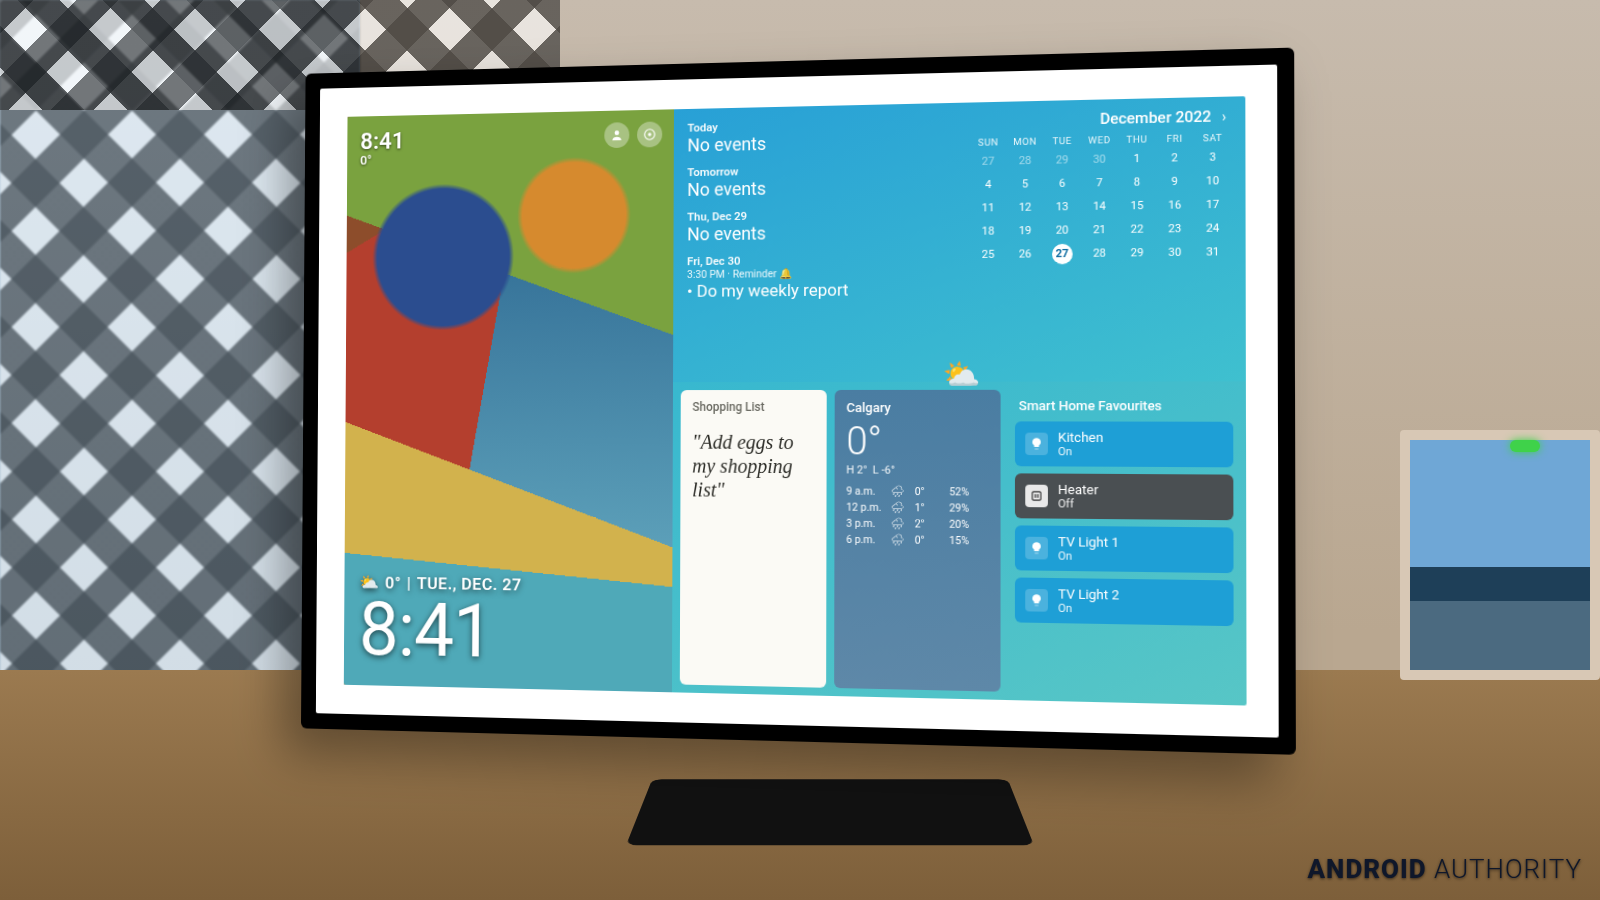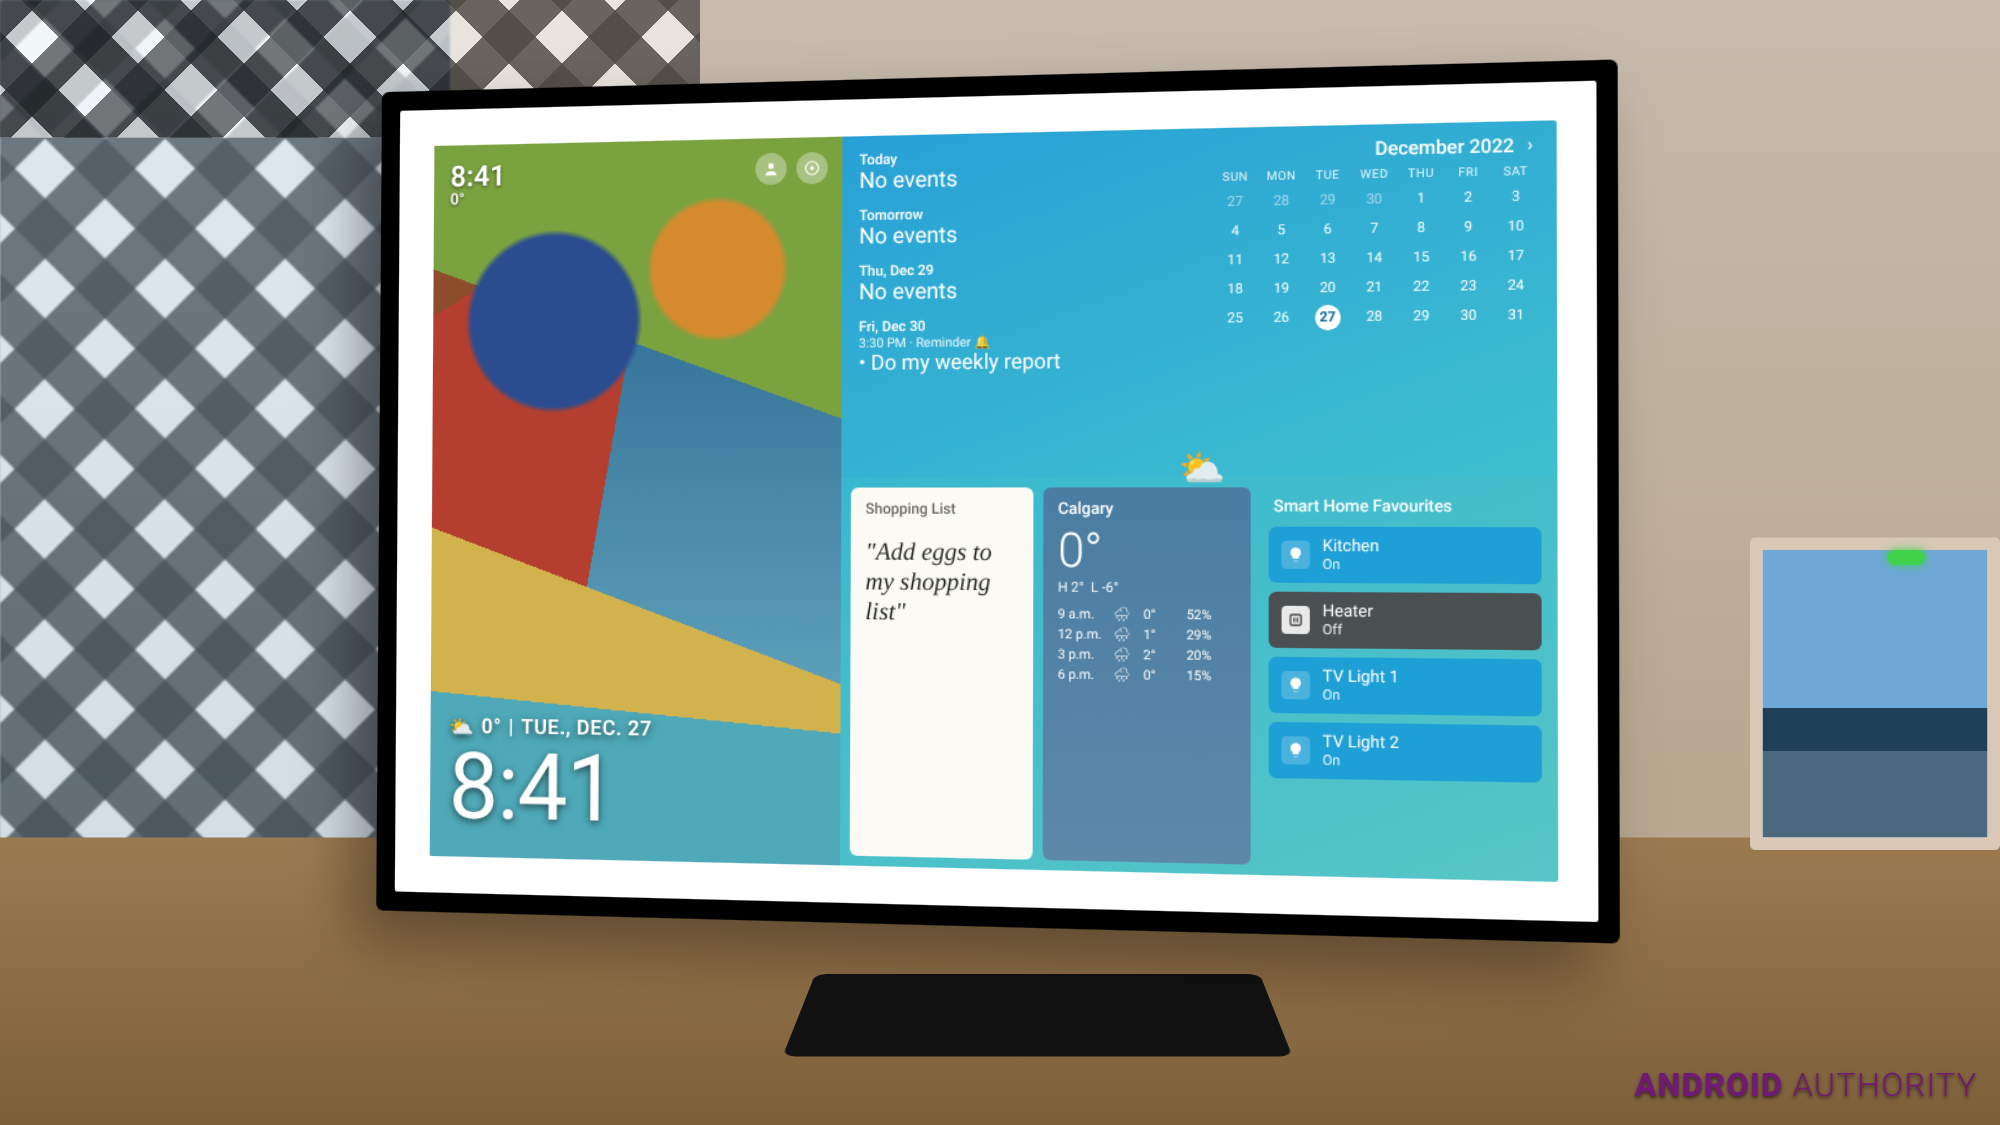--- a/index.html
+++ b/index.html
@@ -101,21 +101,21 @@
   .smart h4 { font-size:13px; font-weight:500; margin:0 0 8px 4px;}
   .dev-btn { display:flex; align-items:center; gap:10px; border-radius:6px; padding:8px 10px; margin-bottom:7px; font-size:13px;}
   .dev-btn .ic { width:22px; height:22px; border-radius:4px; display:flex; align-items:center; justify-content:center; font-size:13px;}
   .dev-btn .txt .s { font-size:11px; opacity:0.92;}
   .dev-on  { background:#1e9fd6;}
   .dev-on .ic { background:rgba(255,255,255,0.2);}
   .dev-off { background:#4a4f52;}
   .dev-off .ic { background:#e9e9e9; color:#333;}
 
   
-  .watermark { position:absolute; right:18px; bottom:16px; color:#701a75; font-size:26px; letter-spacing:1px; font-weight:300; text-shadow:0 1px 3px rgba(0,0,0,0.6);}
+  .watermark { position:absolute; right:18px; bottom:16px; color:#0f172a; font-size:26px; letter-spacing:1px; font-weight:300; text-shadow:0 1px 3px rgba(0,0,0,0.6);}
   .watermark b { font-weight:800;}
 </style>
 </head>
 <body>
 
 <div class="scene-wall"></div>
 <div class="scene-window"></div>
 <div class="scene-curtain"></div>
 <div class="scene-valance"></div>
 <div class="scene-desk"></div>

